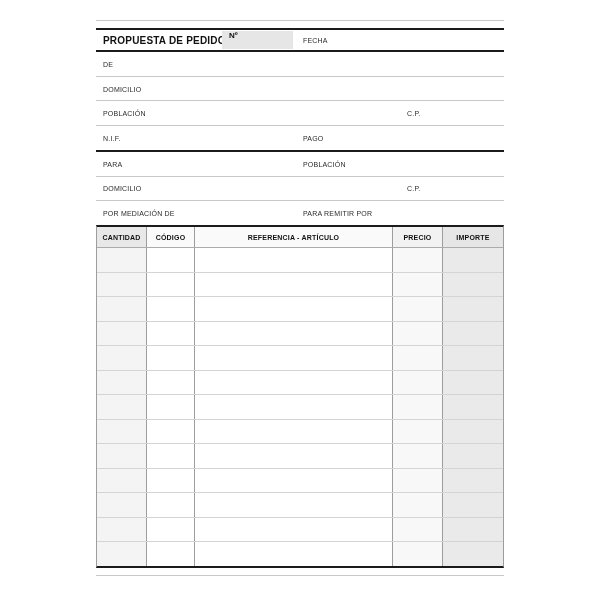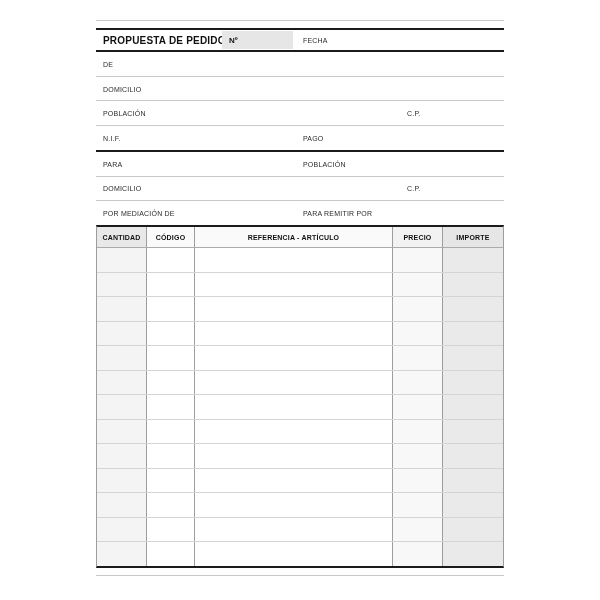--- a/index.html
+++ b/index.html
@@ -26,21 +26,21 @@
     border-top:2px solid var(--rule_heavy);
     border-bottom:2px solid var(--rule_heavy);
     display:flex;align-items:center;
   }
   .title{
     position:absolute;left:7px;top:50%;transform:translateY(-50%);
     font-size:10px;font-weight:bold;color:#111;letter-spacing:.2px;white-space:nowrap;
   }
   .nr-box{
     position:absolute;left:126px;top:1px;bottom:1px;width:71px;
-    background:var(--box_fill);display:flex;align-items:center;padding-left:7px;
+    background:var(--box_fill);display:flex;padding-left:7px;
   }
   .nr{font-size:8px;font-weight:bold;color:#111;}
   .fecha{
     position:absolute;left:207px;top:50%;transform:translateY(-50%);
     font-size:7px;color:var(--label_ink);letter-spacing:.2px;
   }
   .fields{display:flex;flex-direction:column;height:173px;}
   .frow{position:relative;flex:1;border-bottom:1px solid var(--rule_light);}
   .frow.heavy{border-bottom:2px solid var(--rule_heavy);}
   .frow.last{border-bottom:none;}

